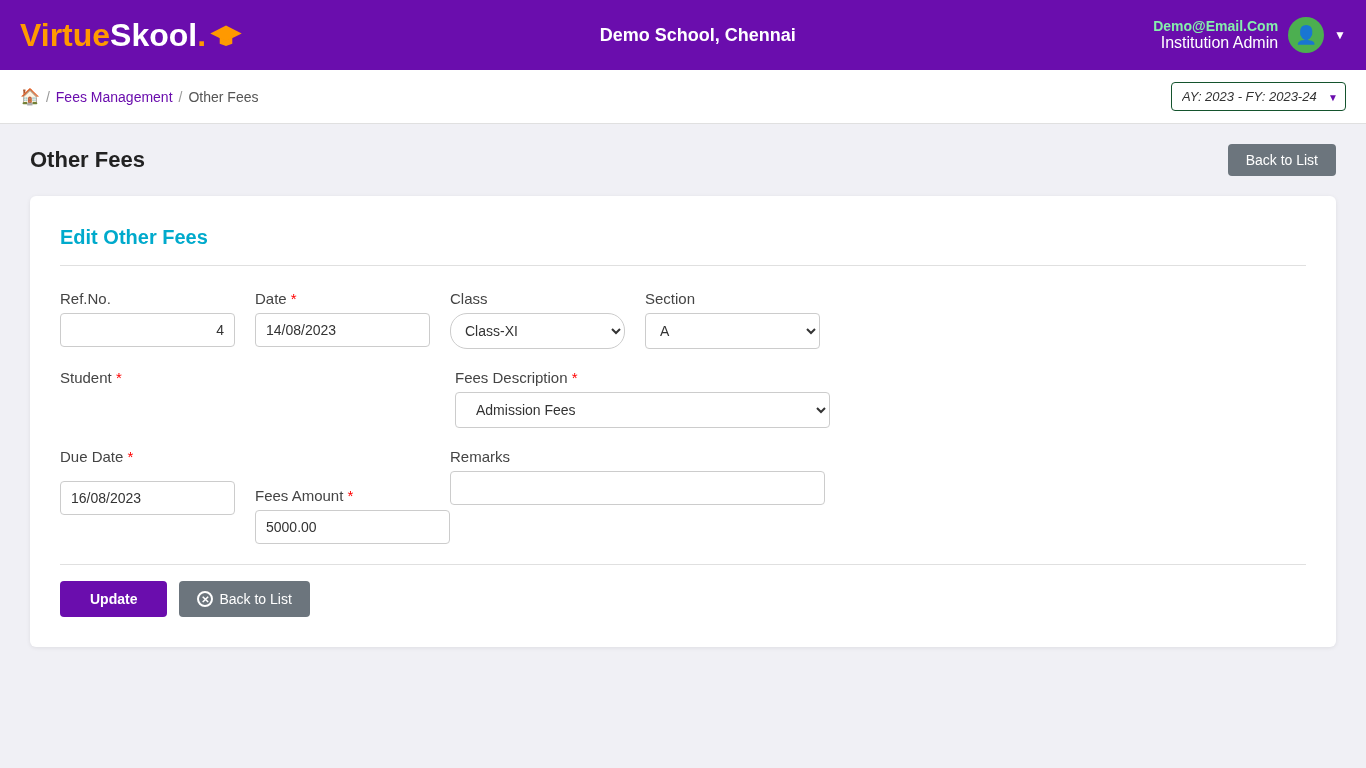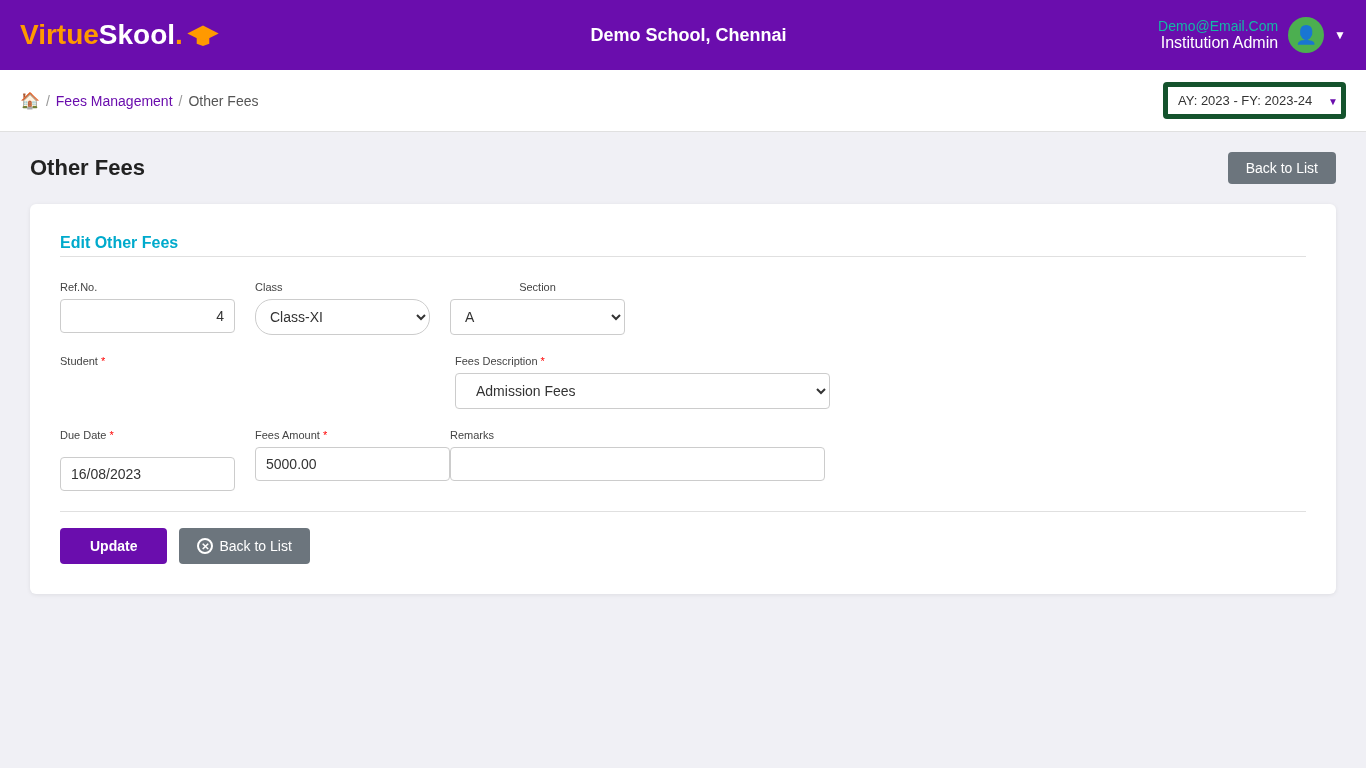--- a/index.html
+++ b/index.html
@@ -12,21 +12,21 @@
       display: flex;
       align-items: center;
       justify-content: space-between;
       padding: 0 20px;
     }
     .logo {
       display: flex;
       align-items: center;
     }
     .logo-text {
-      font-size: 28px;
+      font-size: 32px;
       font-weight: bold;
     }
     .logo-virtue { color: #ff9900; }
     .logo-skool { color: #ffffff; }
     .logo-dot { color: #ff9900; }
     .logo-cap {
       width: 32px;
       height: 22px;
       margin-left: 2px;
     }
@@ -34,23 +34,23 @@
       color: white;
       font-size: 18px;
       font-weight: 600;
     }
     .header-right {
       display: flex;
       align-items: center;
       gap: 10px;
     }
     .header-email {
-      color: #14b8a6;
-      font-size: 14px;
-      font-weight: normal;
+      color: #86efac;
+      font-size: 14px;
+      font-weight: bold;
     }
     .header-role {
       color: white;
       font-size: 16px;
     }
     .header-user-info {
       text-align: right;
     }
     .avatar-circle {
       width: 36px;
@@ -85,29 +85,30 @@
       color: #555;
     }
     .breadcrumb-home {
       color: #6a0dad;
       font-size: 16px;
     }
     .breadcrumb-sep { color: #999; }
     .breadcrumb-link { color: #6a0dad; cursor: pointer; text-decoration: none; }
     .breadcrumb-current { color: #555; }
     .fy-select {
-      border: 5px solid #14532d;
+      border: 1px solid #14532d;
       border-radius: 4px;
       padding: 6px 28px 6px 10px;
       font-size: 13px;
       color: #333;
       background: white;
       appearance: none;
       cursor: pointer;
       position: relative;
+      font-style: italic;
     }
     .fy-select-wrapper {
       position: relative;
       display: inline-block;
     }
     .fy-select-wrapper::after {
       content: '▼';
       position: absolute;
       right: 8px;
       top: 50%;
@@ -144,71 +145,71 @@
 
     
     .form-card {
       background: white;
       border-radius: 6px;
       padding: 30px;
       box-shadow: 0 1px 4px rgba(0,0,0,0.08);
     }
     .form-section-title {
       color: #00aacc;
-      font-size: 16px;
-      font-weight: bold;
-      margin-bottom: 4px;
+      font-size: 20px;
+      font-weight: bold;
+      margin-bottom: 16px;
     }
     .form-divider {
       border: none;
       border-top: 1px solid #e0e0e0;
       margin-bottom: 24px;
     }
     .form-row {
       display: flex;
       gap: 20px;
       margin-bottom: 20px;
       flex-wrap: wrap;
     }
     .form-group {
       display: flex;
       flex-direction: column;
       gap: 6px;
     }
     .form-group label {
-      font-size: 11px;
+      font-size: 15px;
       color: #444;
     }
     .form-group label .required {
       color: red;
     }
     .form-group input,
     .form-group select {
       border: 1px solid #ccc;
       border-radius: 4px;
       padding: 8px 10px;
       font-size: 14px;
       color: #333;
       background: white;
     }
     .fg-refno { width: 175px; }
     .fg-refno input { width: 175px; text-align: right; }
     .fg-date { width: 175px; }
     .fg-date input { width: 175px; }
     .fg-class { width: 175px; }
     .fg-class select { width: 175px; border-radius: 17px; }
-    .fg-section { width: 175px; align-items: center; }
+    .fg-section { width: 175px; }
     .fg-section select { width: 175px; }
     .fg-student { width: 375px; }
     .fg-student select { width: 375px; }
     .fg-feesdesc { width: 375px; }
     .fg-feesdesc select { width: 375px; padding-left: 16px; }
     .fg-duedate { width: 175px; gap: 16px; }
     .fg-duedate input { width: 175px; }
-    .fg-feesamt { width: 175px; }
+    .fg-feesamt { width: 175px; margin-top: 39px; }
     .fg-feesamt input { width: 195px; }
     .fg-remarks { width: 375px; }
     .fg-remarks input { width: 375px; }
 
     .form-actions {
       display: flex;
       gap: 12px;
       margin-top: 10px;
       padding-top: 16px;
       border-top: 1px solid #e0e0e0;
@@ -296,20 +297,24 @@
 
   <div class="form-card">
     <div class="form-section-title">Edit Other Fees</div>
     <hr class="form-divider">
 
     <div class="form-row">
       <div class="form-group fg-refno">
         <label>Ref.No.</label>
         <input type="text" readonly="" value="4" style="">
       </div>
+      <div class="form-group fg-date">
+        <label><span>Date</span> <span class="required">*</span></label>
+        <input type="text" value="14/08/2023" style="">
+      </div>
       <div class="form-group fg-class">
         <label>Class</label>
         <select>
           <option>Class-XI</option>
           <option>Class-X</option>
           <option>Class-XII</option>
         </select>
       </div>
       <div class="form-group fg-section">
         <label>Section</label>

